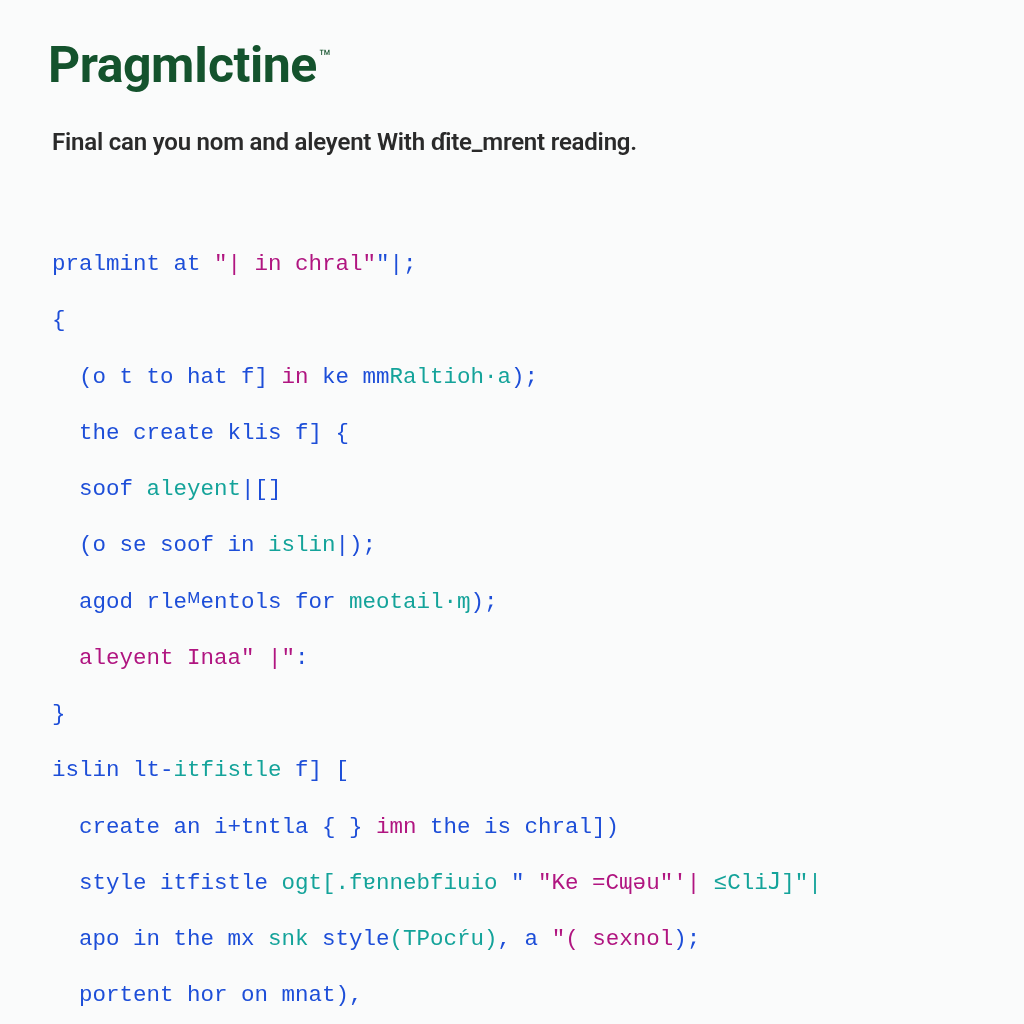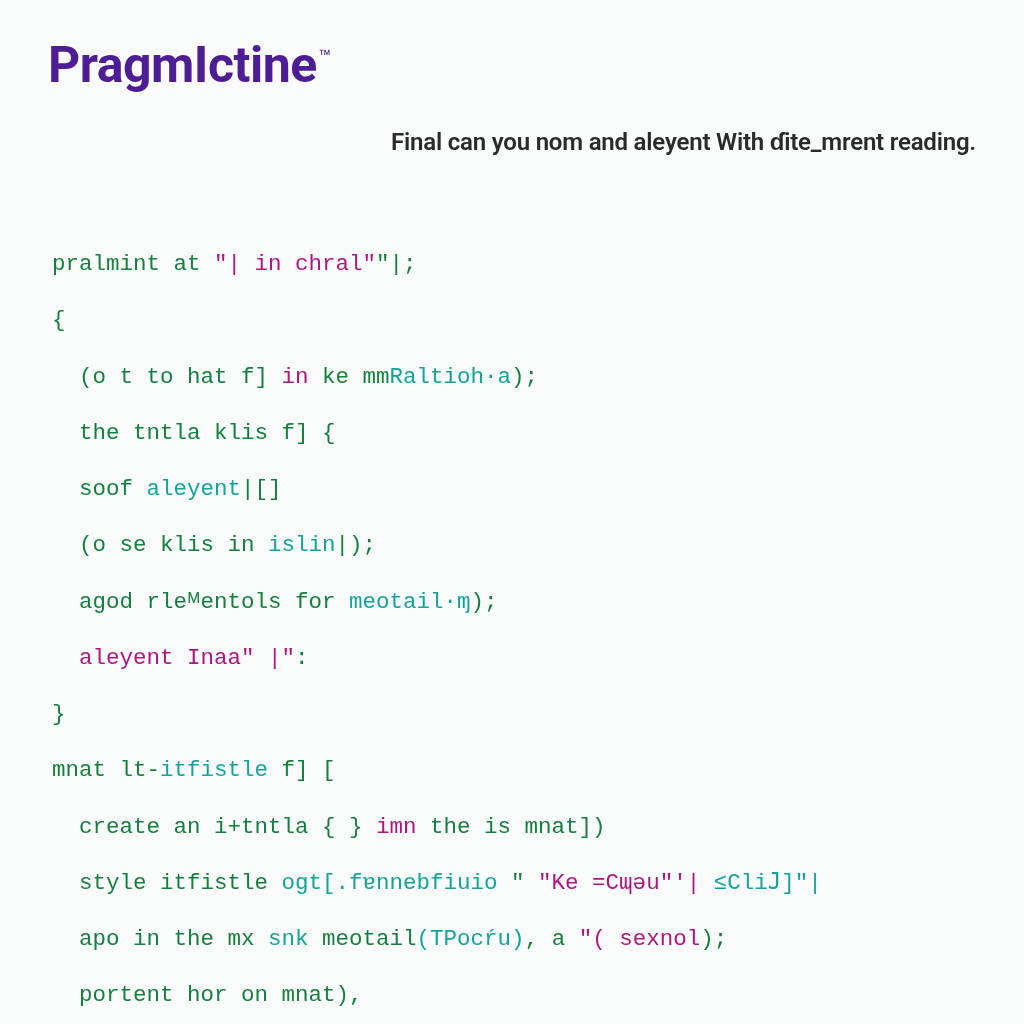--- a/index.html
+++ b/index.html
@@ -13,68 +13,67 @@
     overflow: hidden;
   }
   .page {
     padding: 36px 48px 0 48px;
   }
   .title {
     font-size: 50px;
     font-weight: 700;
     letter-spacing: -0.5px;
     margin: 0 0 34px 0;
-    color: #4c1d95;
+    color: #14532d;
   }
   .title .tm {
     font-size: 20px;
     vertical-align: super;
     font-weight: 400;
     margin-left: 2px;
   }
   .subtitle {
     font-size: 24px;
     font-weight: 600;
     color: #2a2a2a;
-    margin: 0 0 80px 16px;
+    margin: 0 0 80px 4px;
     letter-spacing: -0.2px;
-    text-align: right;
   }
   .code {
     font-family: "SFMono-Regular", Consolas, "Liberation Mono", Menlo, monospace;
     font-size: 22.5px;
     line-height: 2.5;
     color: #333;
     white-space: pre;
     padding-left: 4px;
   }
   .kw   { color: #b01580; }    
   .fn   { color: #14a39a; }    
-  .pl   { color: #15803d; }
+  .pl   { color: #1d4ed8; }
 </style>
 </head>
 <body>
 
 <div class="page">
 
   <h1 class="title">
     <span>PragmIctine</span><span class="tm">™</span>
   </h1>
 
   <div class="subtitle">Final can you nom and aleyent With ɗite_mrent reading.</div>
 
   <div class="code"><span><span class="pl">pralmint at </span><span class="kw">"| in chral"</span><span class="pl">"|;</span></span>
 <span class="pl">{</span>
 <span><span class="pl">  (o t to hat f] </span><span class="kw">in</span><span class="pl"> ke mm</span><span class="fn">Raltioh·a</span><span class="pl">);</span></span>
-<span><span class="pl">  the tntla </span><span class="pl">klis</span><span class="pl"> f] {</span></span>
+<span><span class="pl">  the create </span><span class="pl">klis</span><span class="pl"> f] {</span></span>
 <span><span class="pl">  soof </span><span class="fn">aleyent</span><span class="pl">|[]</span></span>
-<span><span class="pl">  (o se klis in </span><span class="fn">islin</span><span class="pl">|);</span></span>
+<span><span class="pl">  (o se soof in </span><span class="fn">islin</span><span class="pl">|);</span></span>
 <span><span class="pl">  agod rleᴹentols for </span><span class="fn">meotail·ɱ</span><span class="pl">);</span></span>
 <span><span class="kw">  aleyent </span><span class="kw">Inaa" |"</span><span class="pl">:</span></span>
 <span class="pl">}</span>
-<span><span class="pl">mnat lt-</span><span class="fn">itfistle</span><span class="pl"> f] [</span></span>
-<span><span class="pl">  create an i+tntla { } </span><span class="kw">imn</span><span class="pl"> the is mnat])</span></span>
+<span><span class="pl">islin lt-</span><span class="fn">itfistle</span><span class="pl"> f] [</span></span>
+<span><span class="pl">  create an i+tntla { } </span><span class="kw">imn</span><span class="pl"> the is chral])</span></span>
 <span><span class="pl">  style itfistle </span><span class="fn">ogt[.fɐnnebfiuio</span><span class="pl"> " </span><span class="kw">"Ke =Cɰəu"'|</span><span class="pl"> </span><span class="fn">≤Cli𝙹]"|</span></span>
-<span><span class="pl">  apo in the mx </span><span class="fn">snk</span><span class="pl"> meotail</span><span class="fn">(TPocŕu)</span><span class="pl">, a </span><span class="kw">"( sexnol</span><span class="pl">);</span></span>
+<span><span class="pl">  apo in the mx </span><span class="fn">snk</span><span class="pl"> style</span><span class="fn">(TPocŕu)</span><span class="pl">, a </span><span class="kw">"( sexnol</span><span class="pl">);</span></span>
 <span class="pl">  portent hor on mnat),</span>
 </div>
 
 </div>
 
 </body></html>

